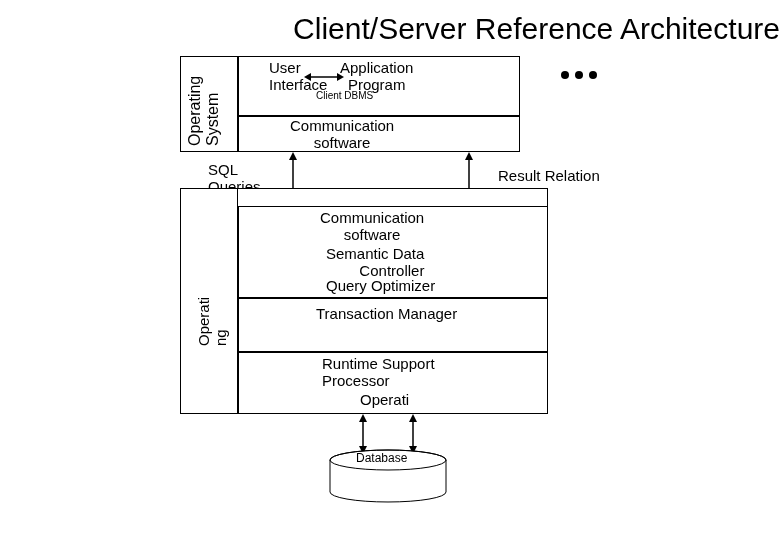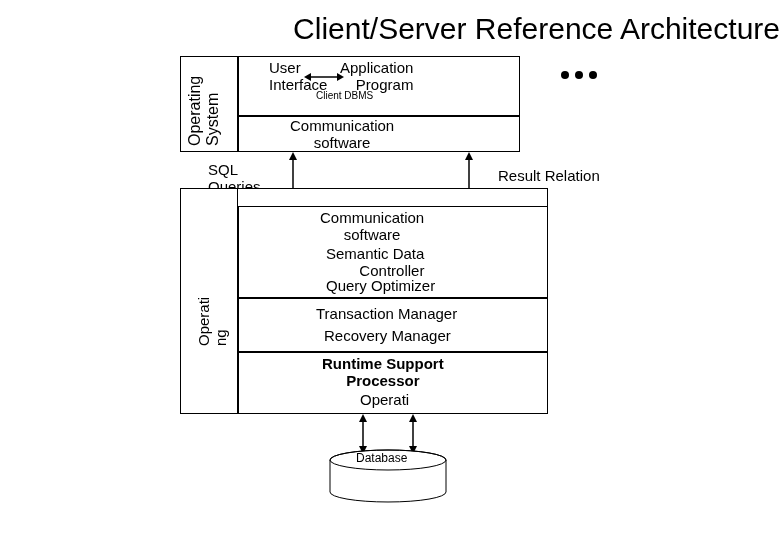--- a/index.html
+++ b/index.html
@@ -24,21 +24,21 @@
 
   <div class="box" style="left:180px;top:56px;width:340px;height:96px"></div>
 
   <div class="box" style="left:180px;top:56px;width:58px;height:96px"></div>
   <div class="txt vtext" style="left: 186px; top: 62px; height: 84px; font-size: 16px; white-space: pre;">Operating
 System</div>
 
   <div class="box" style="left:238px;top:56px;width:282px;height:60px"></div>
   <div class="txt" style="left: 246px; top: 60px; font-size: 15px; white-space: pre; margin-left: 23px;">User
 Interface</div>
-  <div class="txt" style="left: 340px; top: 60px; font-size: 15px; text-align: right; white-space: pre;">Application
+  <div class="txt" style="left: 340px; top: 60px; font-size: 15px; text-align: center; white-space: pre;">Application
 Program</div>
   <div class="txt" style="left:316px;top:90px;font-size:10px">Client DBMS</div>
 
   <svg style="left:304px;top:70px" width="40" height="14">
     <line x1="4" y1="7" x2="36" y2="7" stroke="#000" stroke-width="1.5"></line>
     <polygon points="0,7 7,3 7,11" fill="#000"></polygon>
     <polygon points="40,7 33,3 33,11" fill="#000"></polygon>
   </svg>
 
   <div class="box" style="left:238px;top:116px;width:282px;height:36px"></div>
@@ -68,24 +68,23 @@
 
   <div class="box" style="left:238px;top:206px;width:310px;height:92px"></div>
   <div class="txt" style="left: 320px; top: 210px; font-size: 15px; text-align: center; white-space: pre;">Communication
 software</div>
   <div class="txt" style="left: 326px; top: 246px; font-size: 15px; text-align: right; white-space: pre;">Semantic Data
 Controller</div>
   <div class="txt" style="left:326px;top:278px;font-size:15px">Query Optimizer</div>
 
   <div class="box" style="left:238px;top:298px;width:310px;height:54px"></div>
   <div class="txt" style="left:316px;top:306px;font-size:15px">Transaction Manager</div>
-  <div class="txt" style="left:324px;top:328px;font-size:15px">Recovery Manager</div>
 
   <div class="box" style="left:238px;top:352px;width:310px;height:62px"></div>
-  <div class="txt" style="left: 322px; top: 356px; font-size: 15px; text-align: center; white-space: pre; font-weight: bold;">Runtime Support
+  <div class="txt" style="left: 322px; top: 356px; font-size: 15px; text-align: left; white-space: pre;">Runtime Support
 Processor</div>
   <div class="txt" style="left:360px;top:392px;font-size:15px">Operati</div>
 
   <svg style="left:356px;top:414px" width="14" height="40">
     <line x1="7" y1="4" x2="7" y2="36" stroke="#000" stroke-width="1.5"></line>
     <polygon points="7,0 3,8 11,8" fill="#000"></polygon>
     <polygon points="7,40 3,32 11,32" fill="#000"></polygon>
   </svg>
   <svg style="left:406px;top:414px" width="14" height="40">
     <line x1="7" y1="4" x2="7" y2="36" stroke="#000" stroke-width="1.5"></line>

